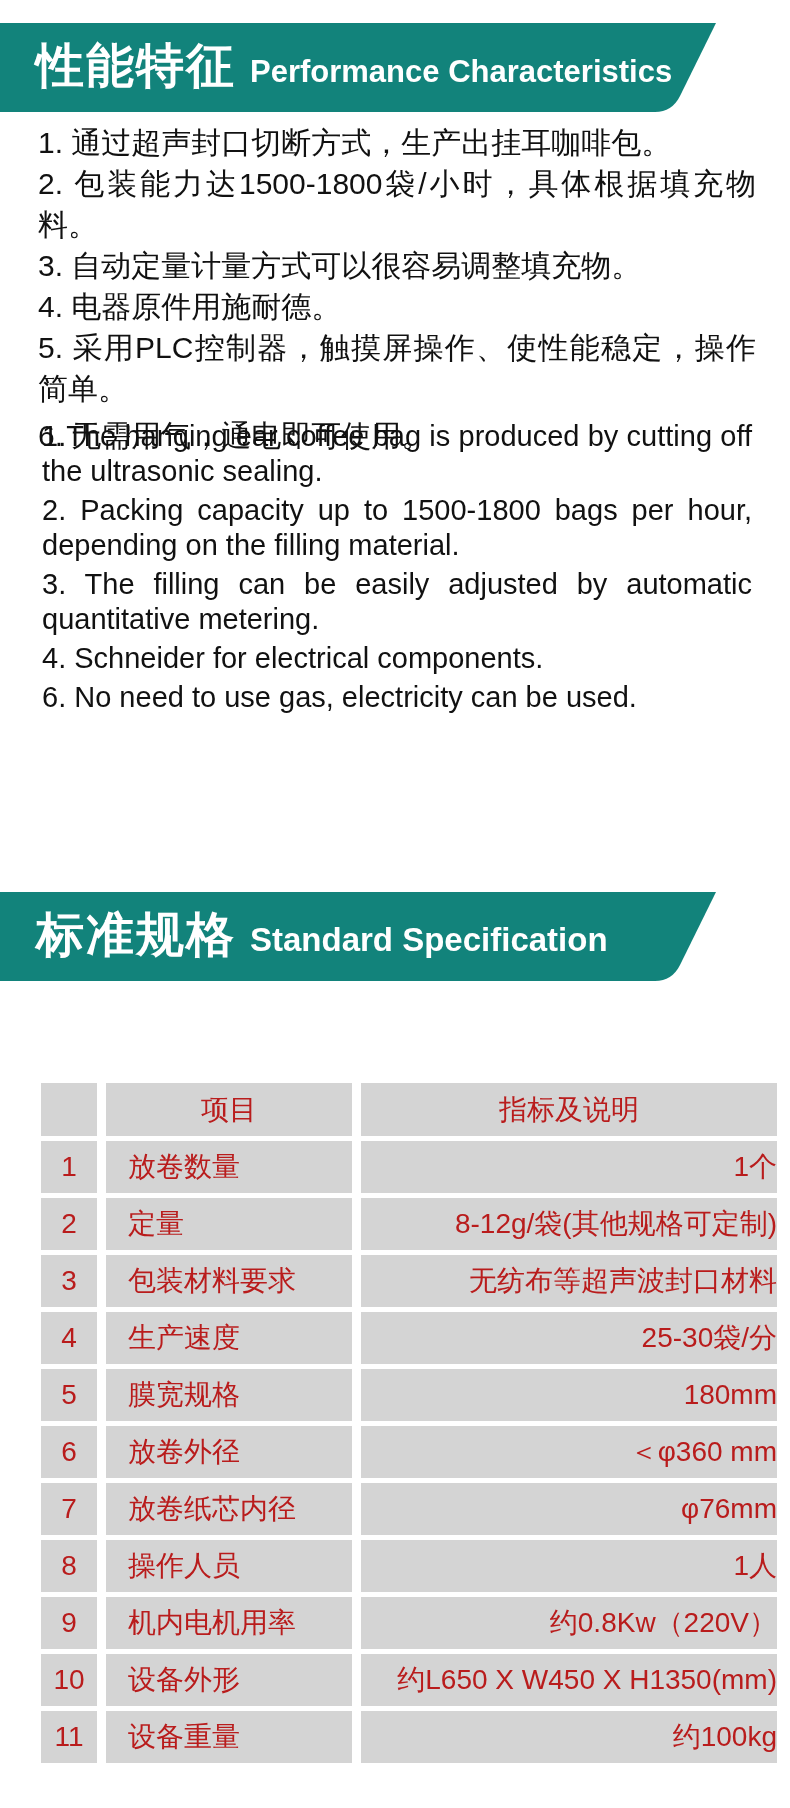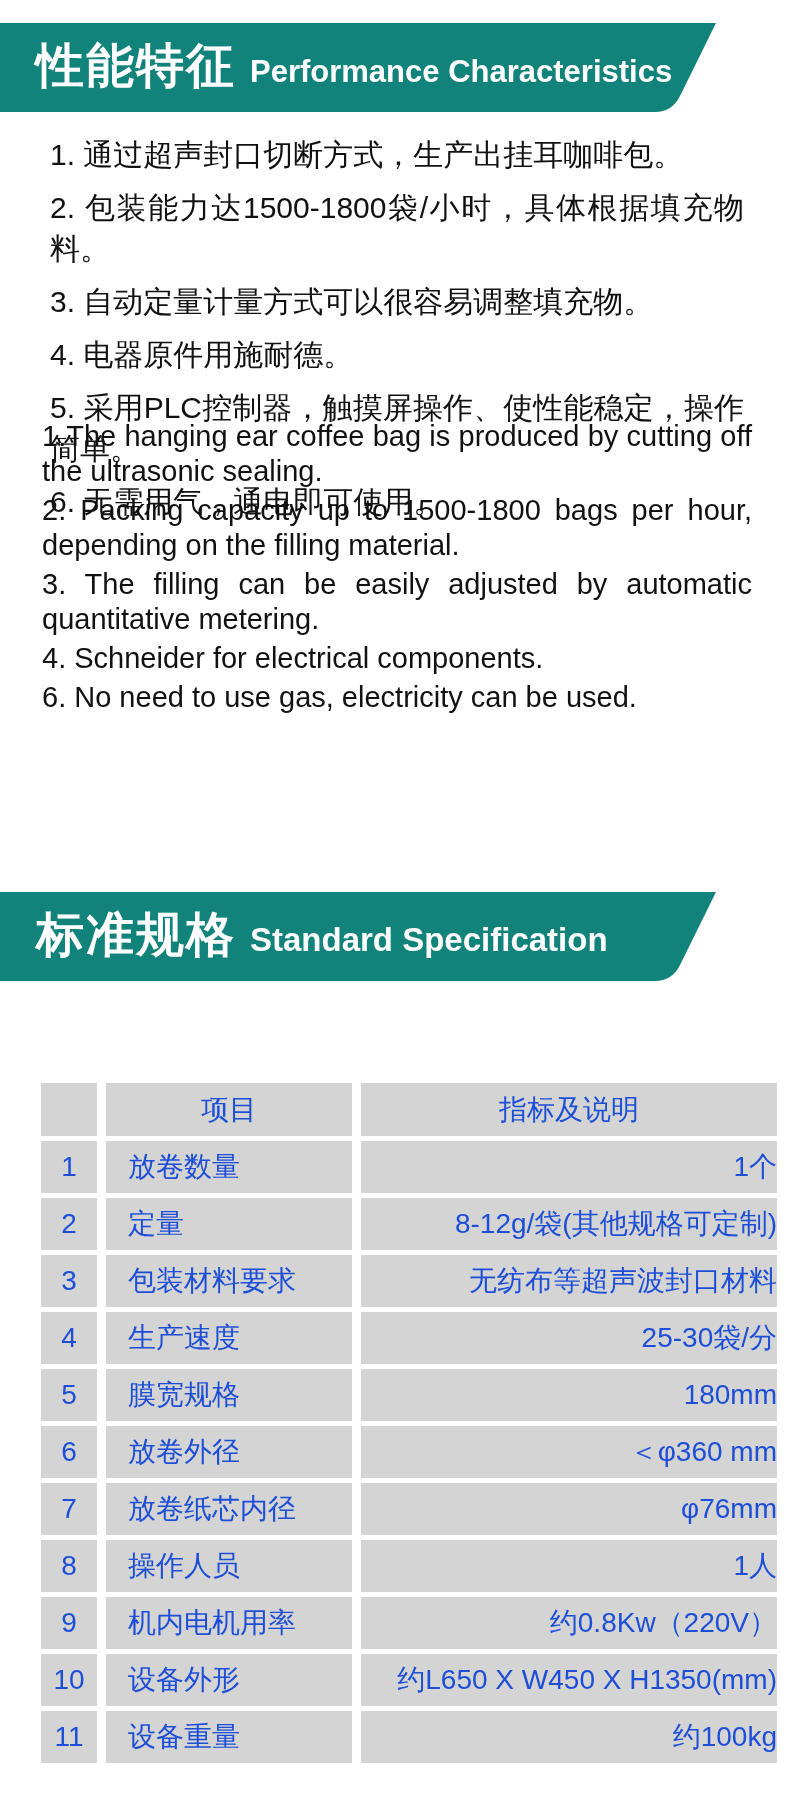--- a/index.html
+++ b/index.html
@@ -18,32 +18,32 @@
   .banner .zh{font-size:48px;font-weight:bold;letter-spacing:2px;}
   .banner .en{font-size:31px;font-weight:bold;}
   #banner-performance{top:23px;border-radius:26px;}
   #banner-specification{top:892px;}
   #banner-specification .en{font-size:33px;}
   
   .zh-list{
     position:absolute;top:122px;left:38px;width:718px;
     font-size:30px;line-height:41px;
   }
-  .zh-list p{margin:12px;text-align:justify;}
+  .zh-list p{margin:0;text-align:justify;}
   .zh-list p.spaced{margin-top:6px;}
   .en-list{
     position:absolute;top:415px;left:38px;width:718px;
     font-size:29px;line-height:35px;
   }
   .en-list p{margin:4px;text-align:justify;}
   
   .spec-table{
     position:absolute;top:1078px;left:32px;
     border-collapse:separate;border-spacing:9px 5px;
-    font-size:28px;color:#1d4ed8;
+    font-size:28px;color:#b91c1c;
   }
   .spec-table td,.spec-table th{
     background:#d4d4d4;font-weight:normal;vertical-align:middle;padding:0;
   }
   .spec-table th{height:53px;text-align:center;}
   .spec-table td{height:52px;}
   .col-num{width:56px;text-align:center;}
   .col-item{width:224px;text-align:left;padding-left:22px !important;}
   .col-spec{width:402px;text-align:right;padding-left:14px !important;}
   th.col-item,th.col-spec{padding-left:0 !important;text-align:center;}

